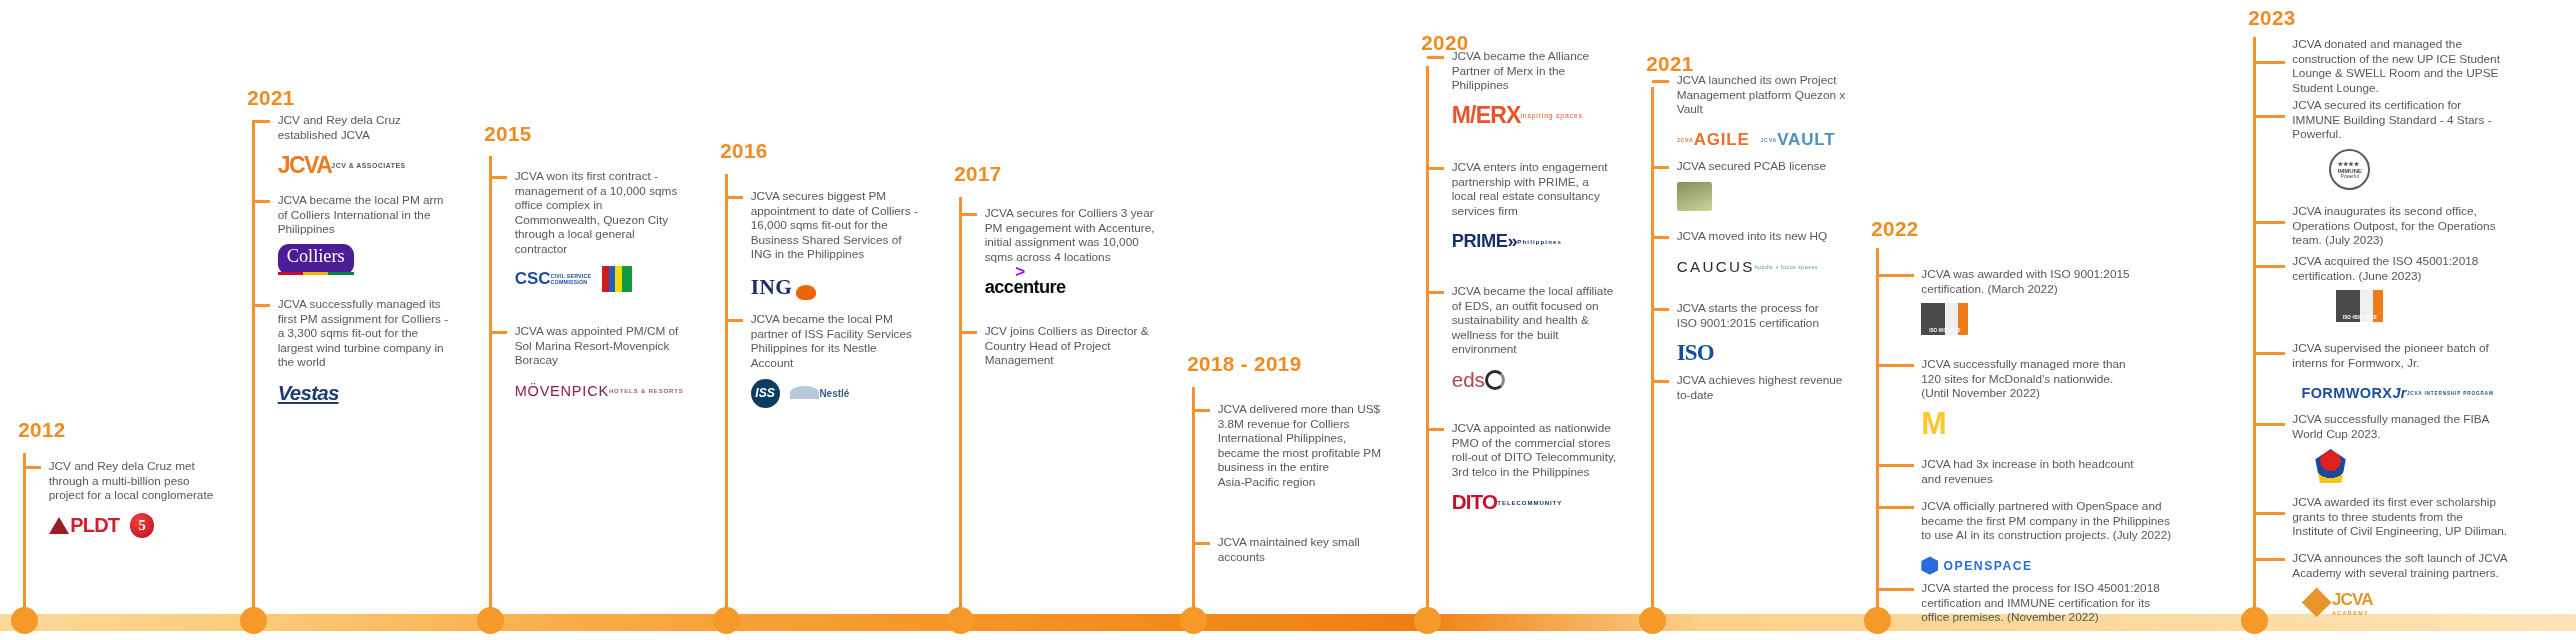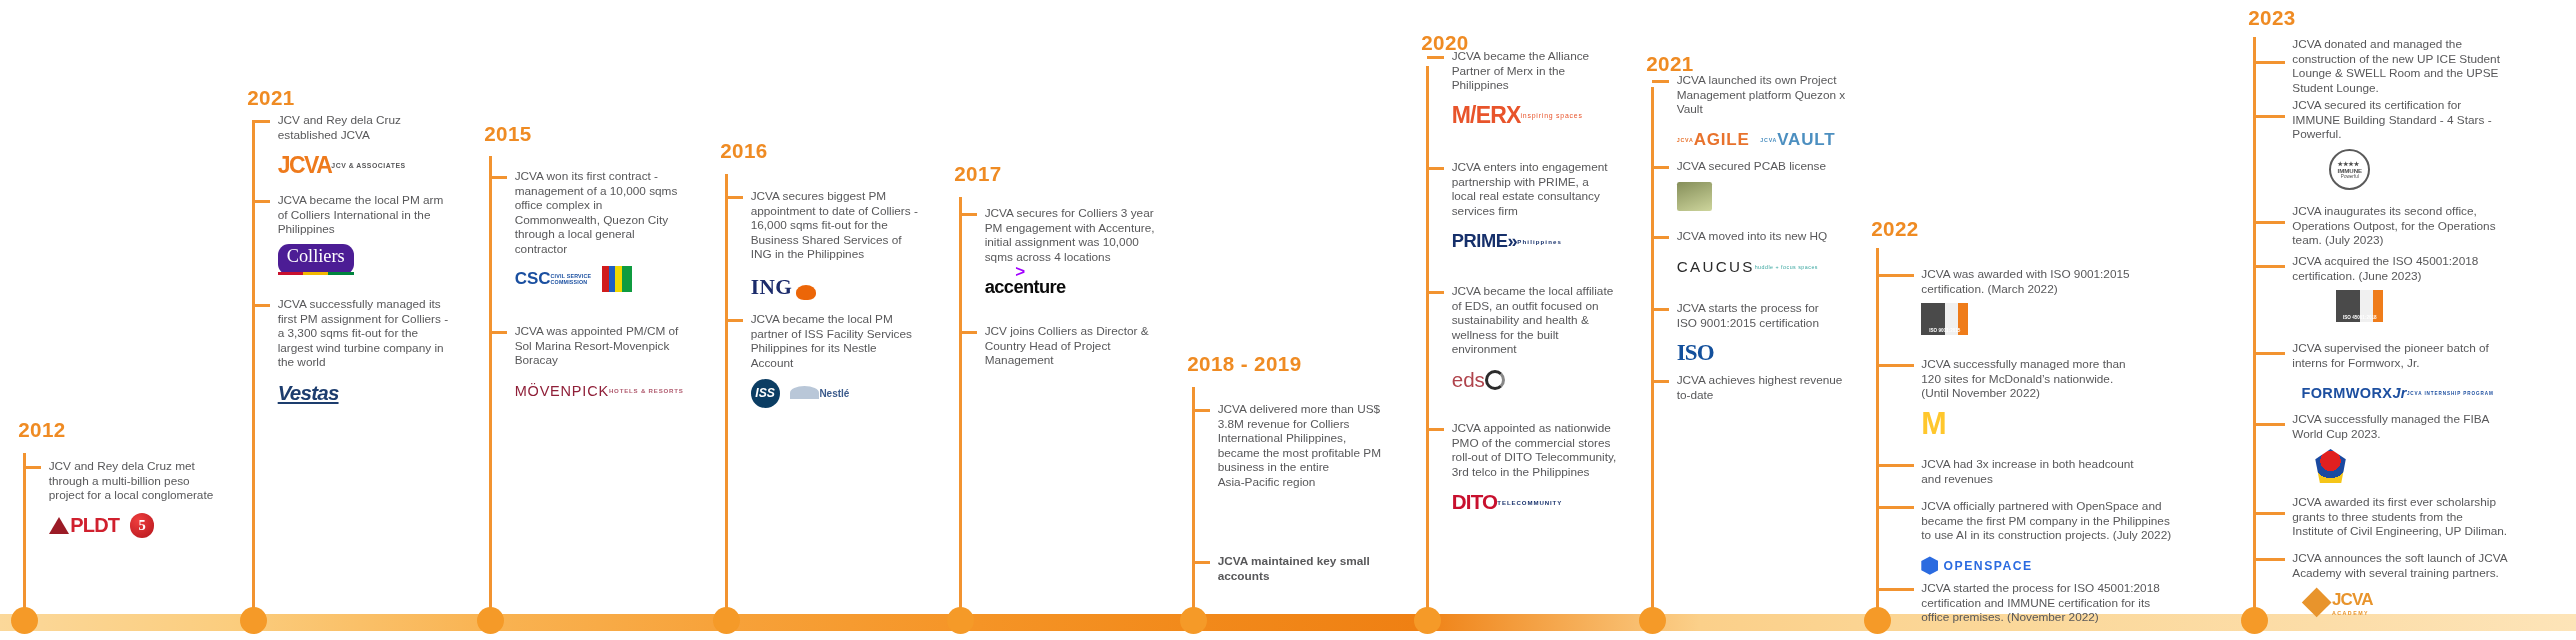--- a/index.html
+++ b/index.html
@@ -324,21 +324,21 @@
       <div class="event-body">
         <div class="event-text">JCVA delivered more than US$
 3.8M revenue for Colliers
 International Philippines,
 became the most profitable PM
 business in the entire
 Asia-Pacific region</div>
       </div>
     </div>
 
-    <div class="event" style="top:554px;width:215px;font-weight:bold;">
+    <div class="event" style="top:535px;width:215px;">
       <div class="tick"></div>
       <div class="event-body">
         <div class="event-text">JCVA maintained key small
 accounts</div>
       </div>
     </div>
   </div>
 
   <div class="year-col" style="left:1406px;width:229px;">
     <div class="year-label" style="top:30.5px;">2020</div>

